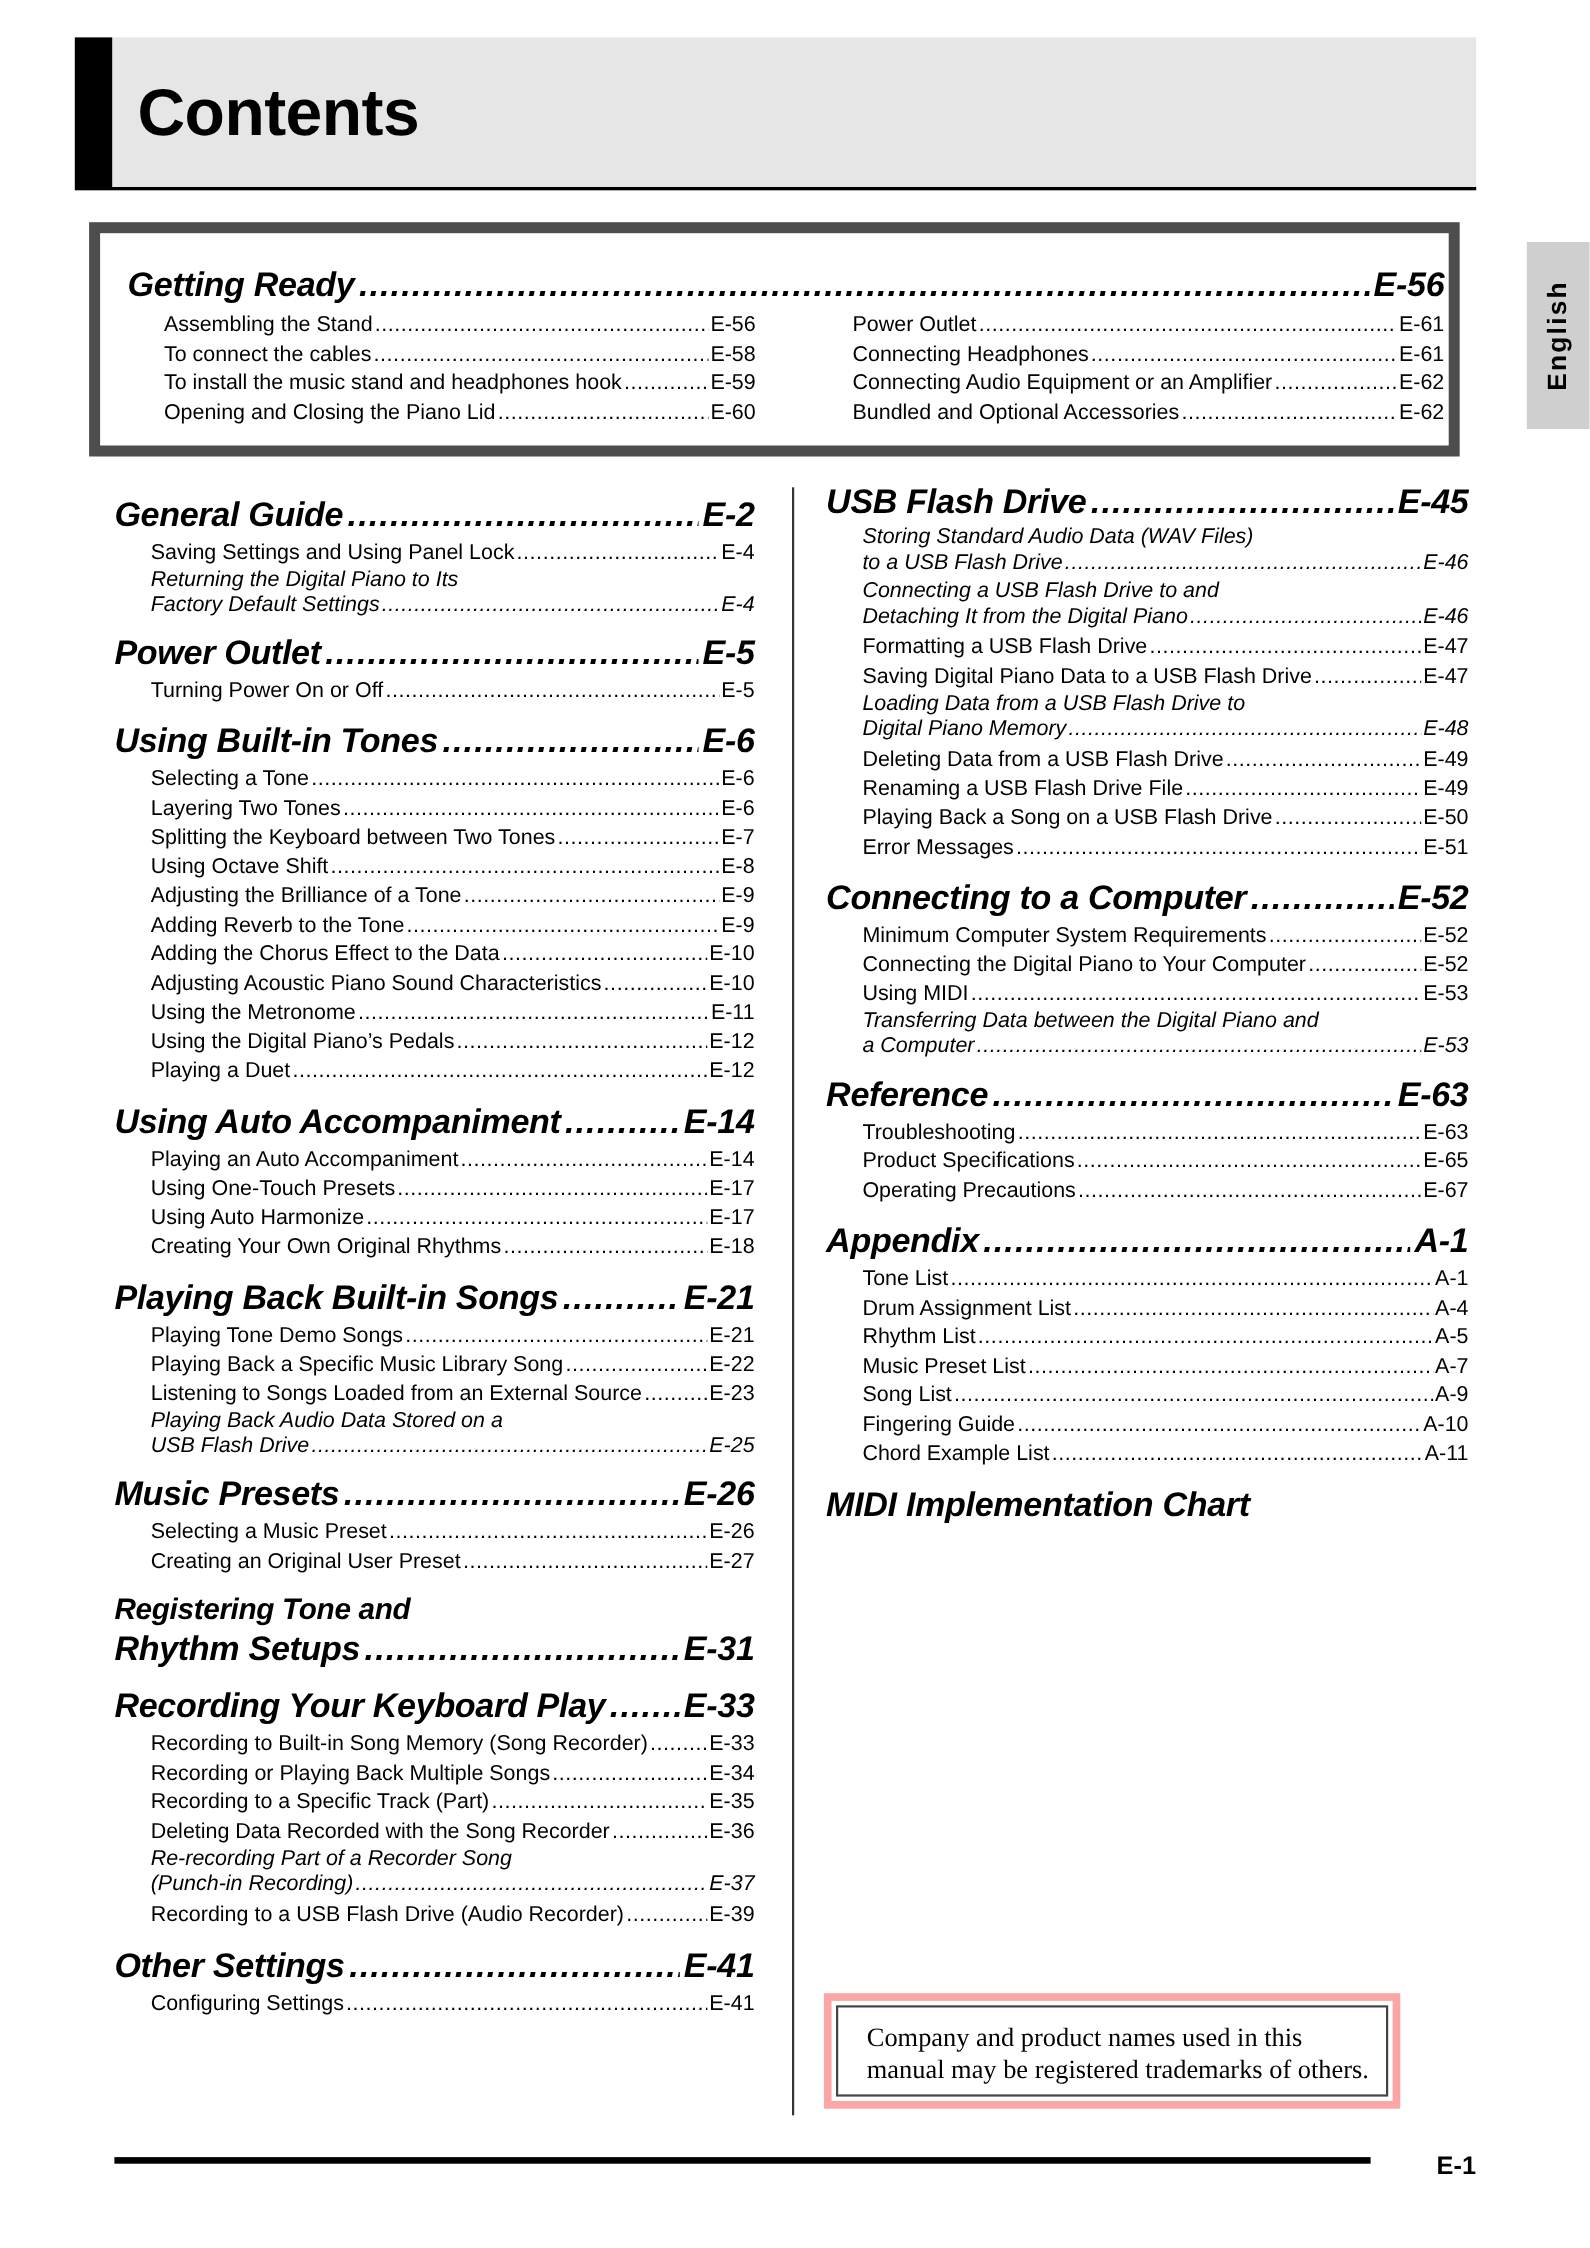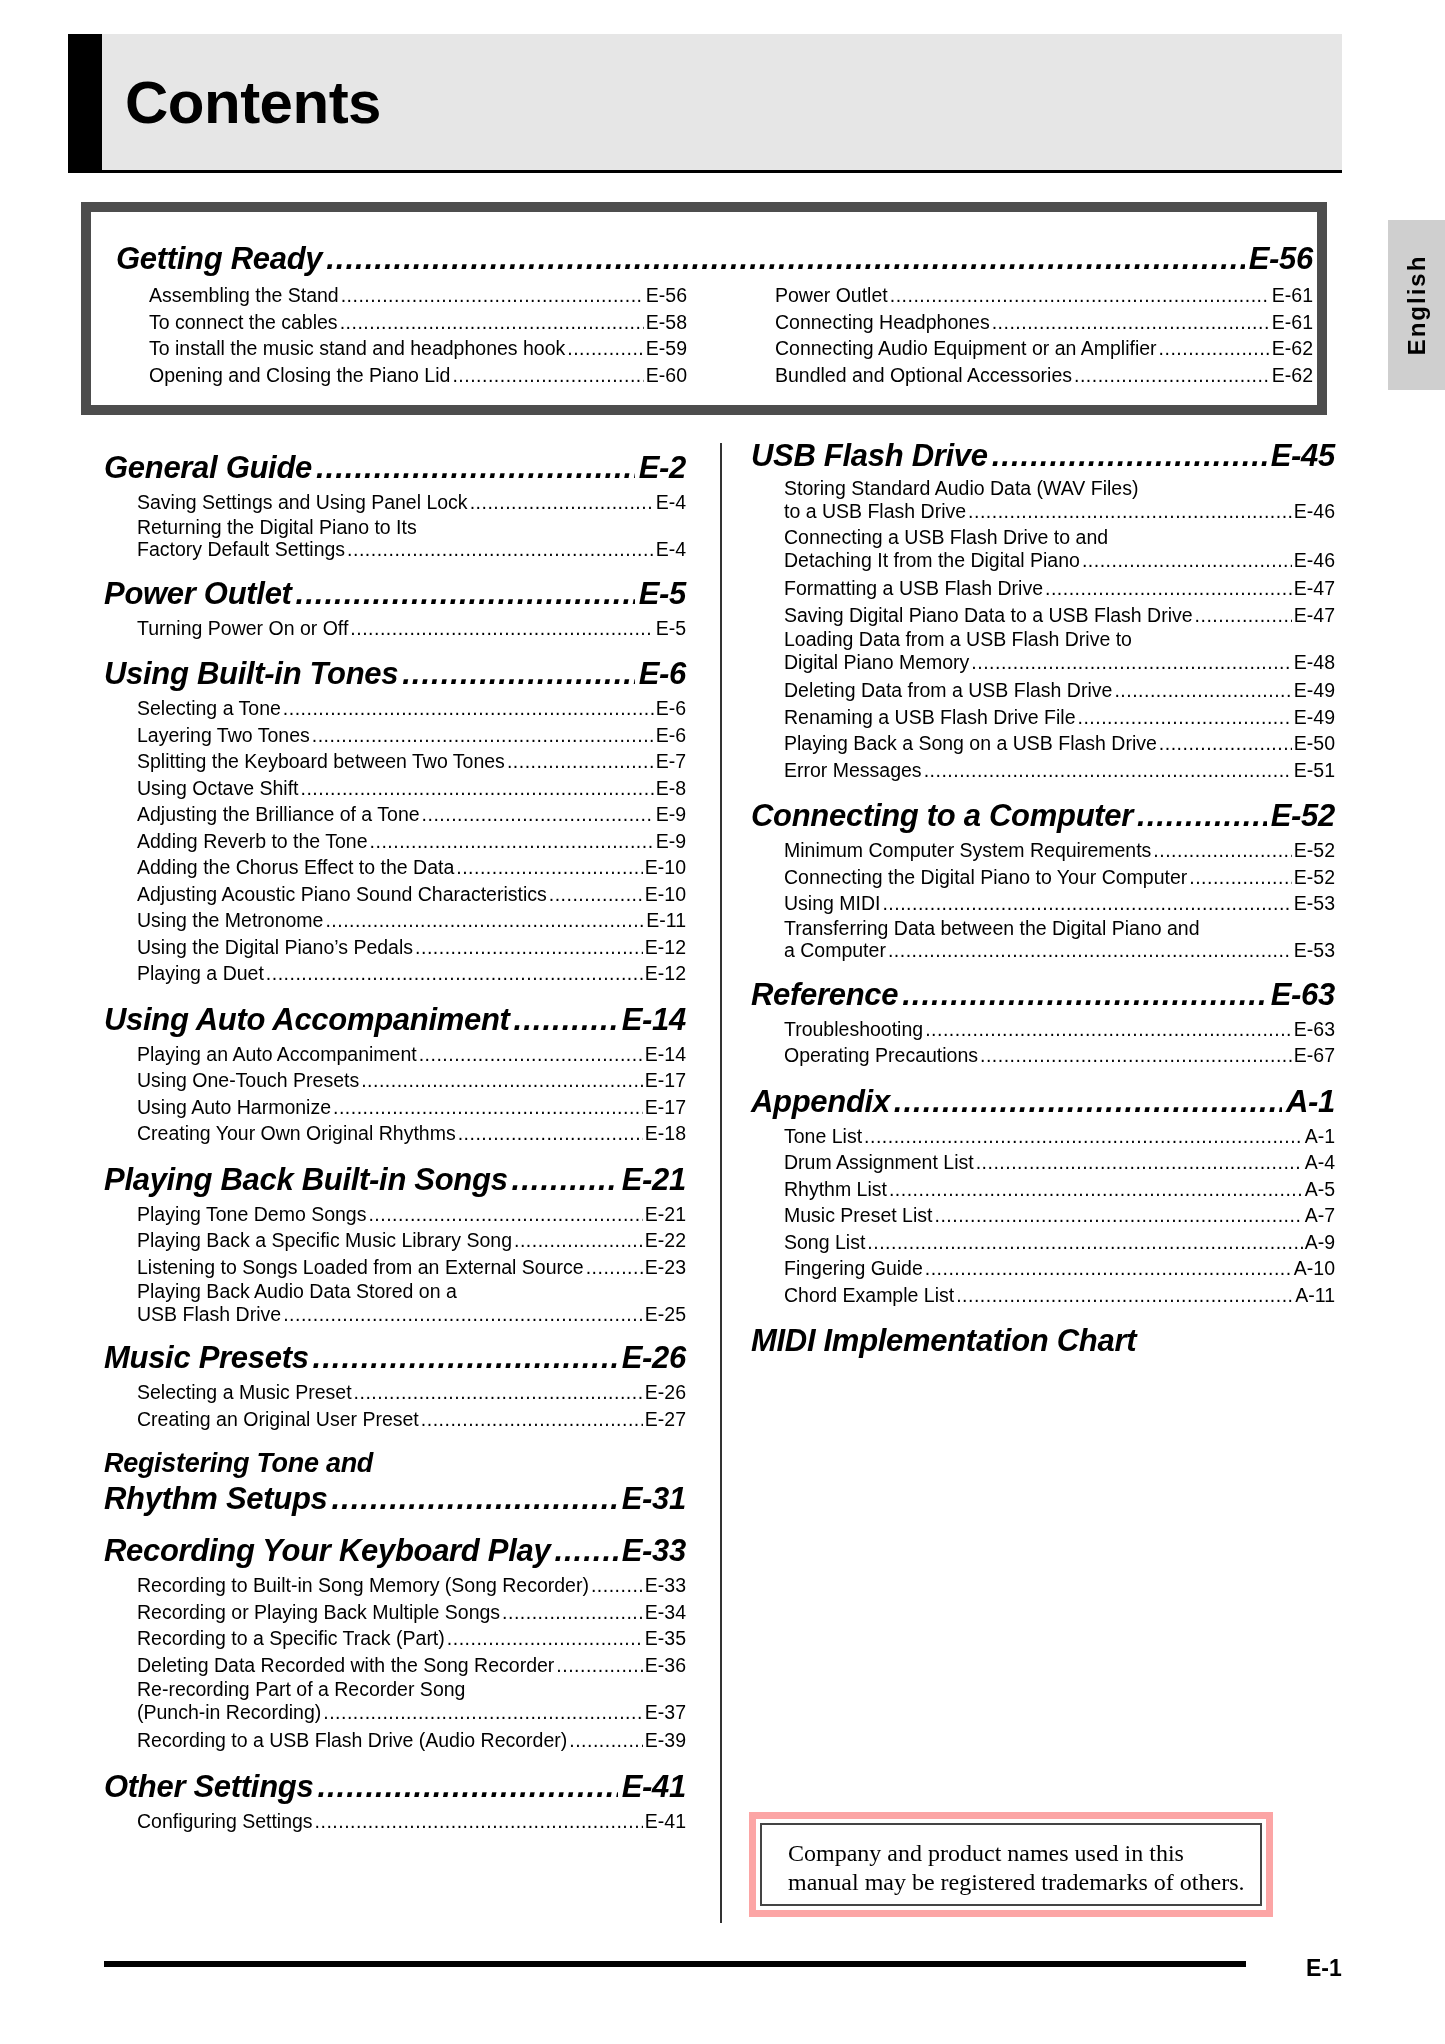--- a/index.html
+++ b/index.html
@@ -26,21 +26,21 @@
   .gr-col { position:absolute; top:70px; }
   .gr-col.left { left:58px; width:538px; }
   .gr-col.right { left:684px; width:538px; }
 
   
   .row { display:flex; align-items:baseline; font-size:19.5px; line-height:26.5px; white-space:nowrap; }
   .row .t { flex:0 0 auto; }
   .row .d { flex:1 1 auto; overflow:hidden; margin:0 2px; }
   .row .d::after { content:"...................................................................................................................................................................................................................."; letter-spacing:0.5px; }
   .row .p { flex:0 0 auto; }
-  .multi { font-size:19.5px; line-height:22.5px; }
+  .multi { font-size:19.5px; line-height:22.5px;font-style:italic; }
   .multi .first { white-space:nowrap; }
   .multi .row { line-height:22.5px; }
   .entry { margin-bottom:4px; }
 
   .head { display:flex; align-items:baseline; font-size:31px; font-weight:bold; font-style:italic;
           white-space:nowrap; line-height:38px; letter-spacing:-0.3px; }
   .head .t { flex:0 0 auto; }
   .head .d { flex:1 1 auto; overflow:hidden; margin:0 4px; }
   .head .d::after { content:"................................................................................................................................................................"; letter-spacing:1px; }
   .head .p { flex:0 0 auto; }
@@ -479,20 +479,25 @@
         <span class="d"></span>
         <span class="p">E-63</span>
       </div>
       <div class="subs">
         <div class="row">
           <span class="t">Troubleshooting</span>
           <span class="d"></span>
           <span class="p">E-63</span>
         </div>
         <div class="row">
+          <span class="t">Product Specifications</span>
+          <span class="d"></span>
+          <span class="p">E-65</span>
+        </div>
+        <div class="row">
           <span class="t">Operating Precautions</span>
           <span class="d"></span>
           <span class="p">E-67</span>
         </div>
       </div>
     </div>
     <div class="section">
       <div class="head">
         <span class="t">Appendix</span>
         <span class="d"></span>

